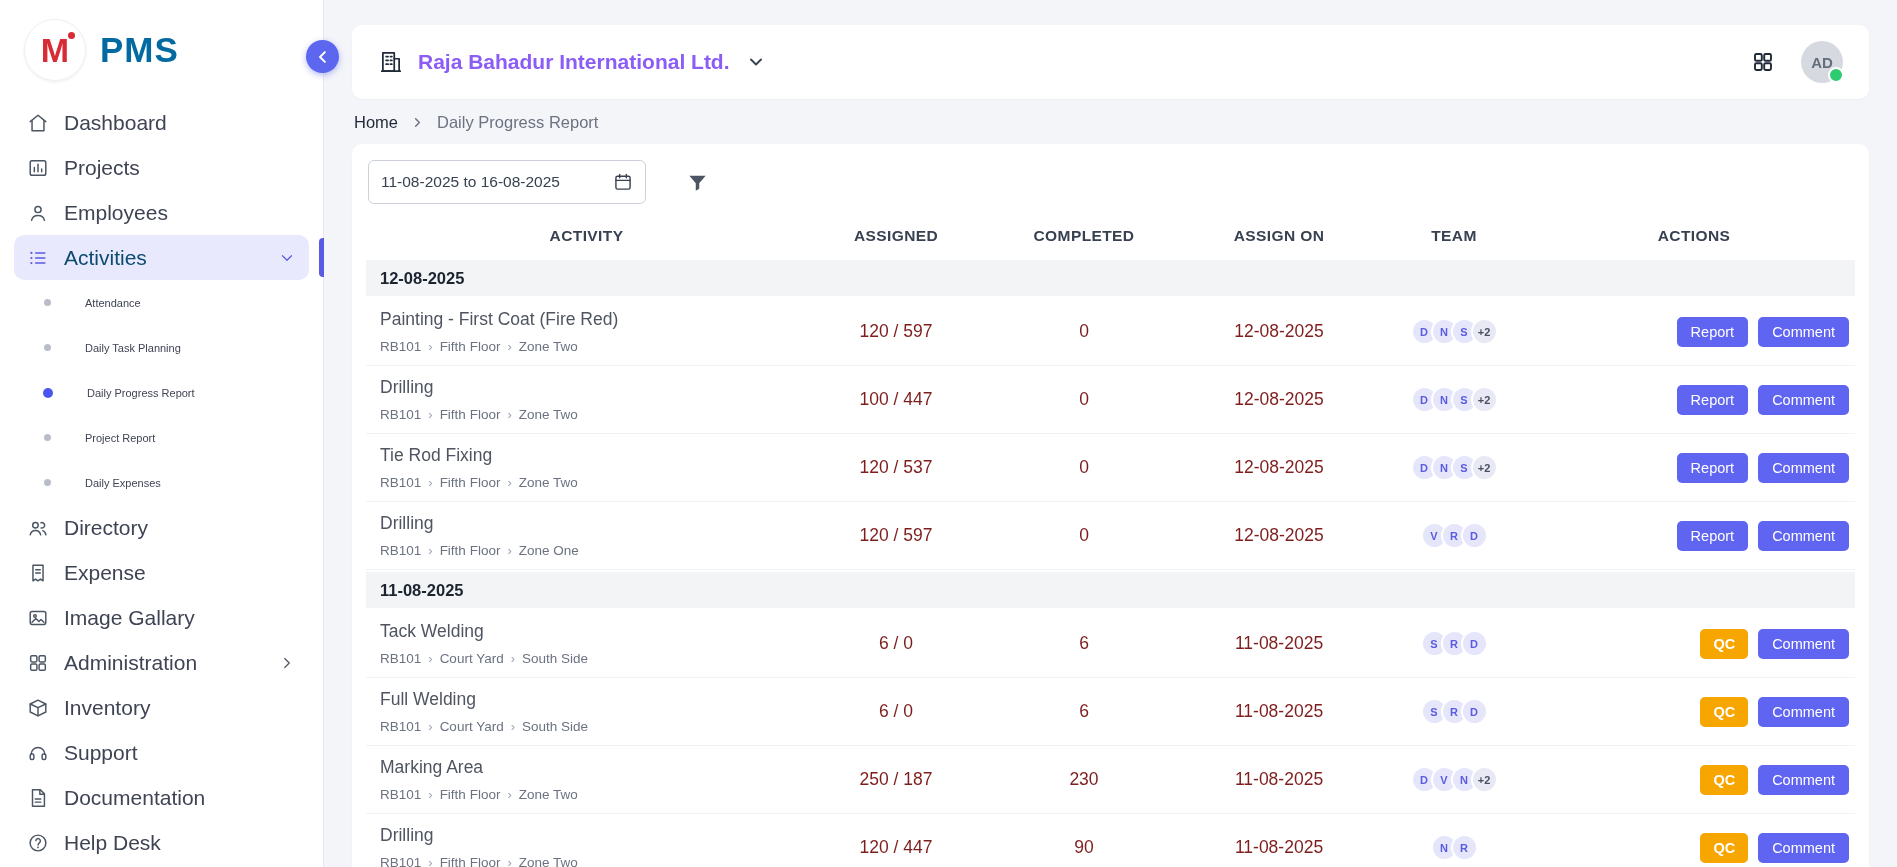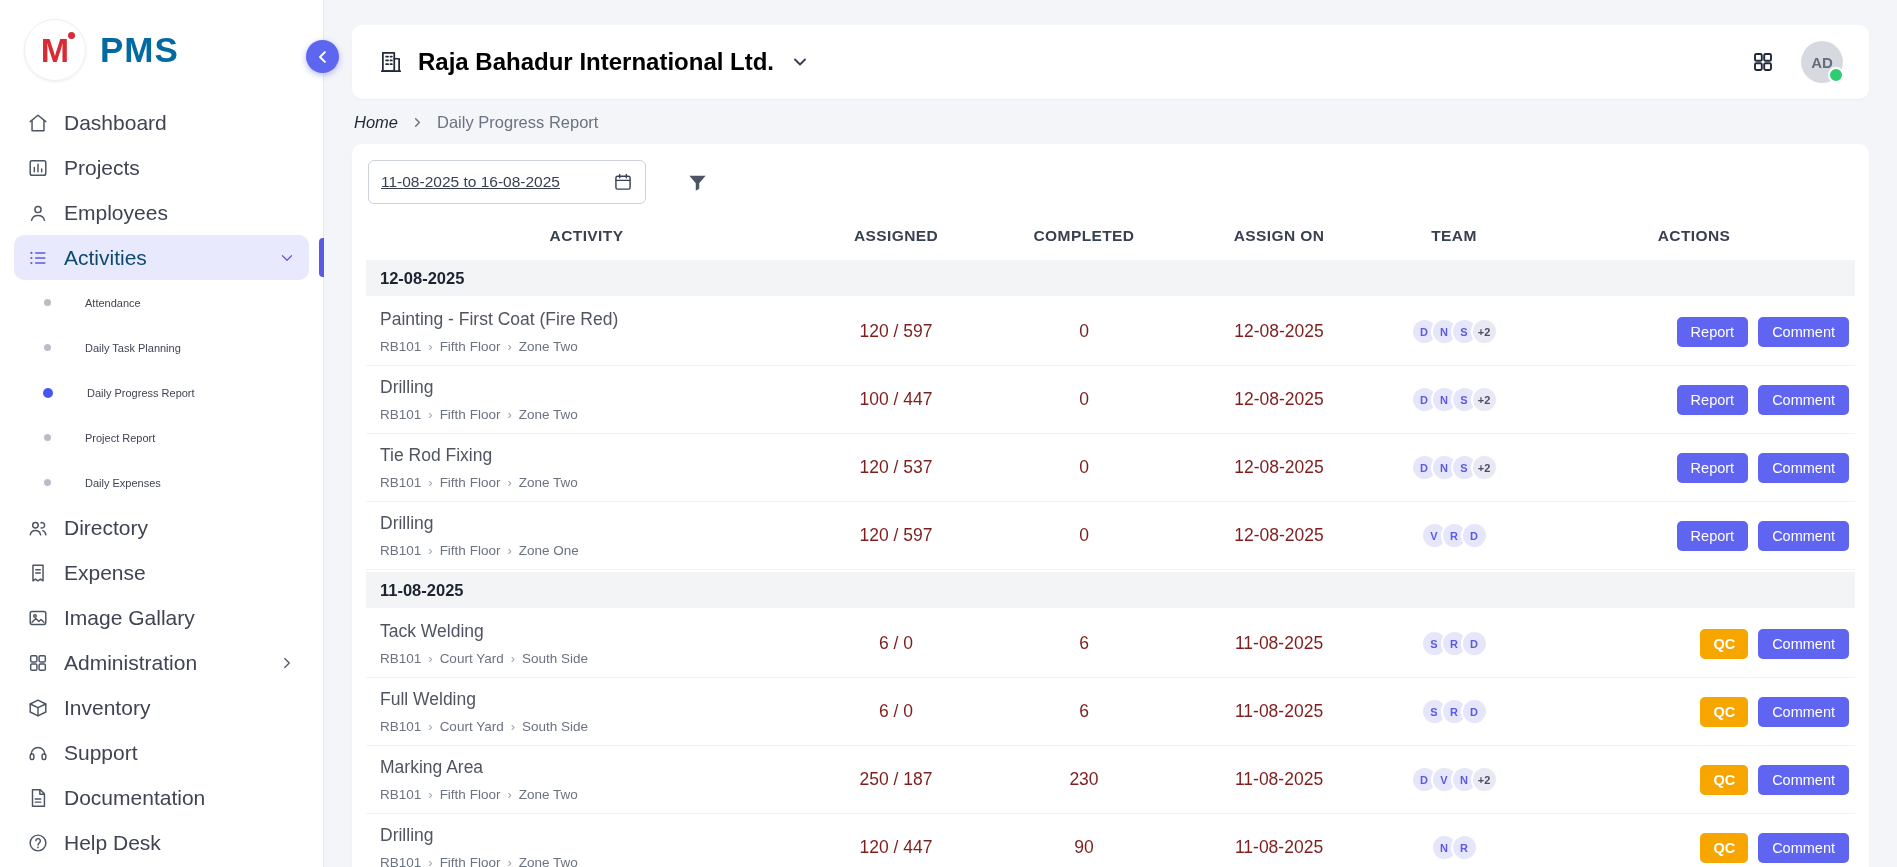--- a/index.html
+++ b/index.html
@@ -58,44 +58,44 @@
 
   
   .main{flex:1;display:flex;flex-direction:column;overflow:hidden;}
   .topbar{
     margin:25px 28px 0 28px;height:74px;background:#fff;border-radius:10px;
     display:flex;align-items:center;justify-content:space-between;padding:0 26px;
     box-shadow:0 1px 2px rgba(16,24,40,.03);
   }
   .company{display:flex;align-items:center;gap:14px;cursor:pointer;}
   .company .icon{color:#1f2937;}
-  .company-name{font-size:24px;font-weight:700;color:#000000;}
+  .company-name{font-size:21px;font-weight:700;color:#8b5cf6;}
   .company-caret{color:#374151;display:flex;margin-left:2px;}
   .topbar-right{display:flex;align-items:center;gap:26px;}
   .grid-btn{background:none;border:none;padding:0;cursor:pointer;color:#1f2937;display:flex;}
   .avatar{
     position:relative;width:42px;height:42px;border-radius:50%;background:#d6dae0;
     display:flex;align-items:center;justify-content:center;
     font-size:15px;font-weight:700;color:#646d79;cursor:pointer;
   }
   .avatar-status{
     position:absolute;right:-1px;bottom:0;width:12px;height:12px;border-radius:50%;
     background:#2ecc71;border:2px solid #fff;
   }
 
   .breadcrumb{margin:14px 28px 12px 30px;display:flex;align-items:center;gap:12px;font-size:16.5px;}
-  .crumb-home{color:#1f2937;cursor:pointer;font-style:italic;}
+  .crumb-home{color:#1f2937;cursor:pointer;}
   .crumb-sep{color:#6b7280;display:flex;}
   .crumb-current{color:#6b7280;}
 
   .content-card{
     flex:1;margin:0 28px;background:#fff;border-radius:10px 10px 0 0;
     padding:16px 14px 0 14px;overflow:hidden;box-shadow:0 1px 2px rgba(16,24,40,.03);
   }
-  .toolbar{display:flex;align-items:center;gap:40px;padding-left:2px;text-decoration:underline;}
+  .toolbar{display:flex;align-items:center;gap:40px;padding-left:2px;}
   .date-input{
     width:252px;height:42px;border:1px solid #cdd2da;border-radius:6px;
     display:flex;align-items:center;justify-content:space-between;
     padding:0 12px;font-size:15.5px;color:#374151;cursor:pointer;background:#fff;
   }
   .date-input .icon{color:#374151;}
   .filter-btn{background:none;border:none;padding:0;cursor:pointer;color:#4b5563;display:flex;}
 
   
   .trow,.thead{

